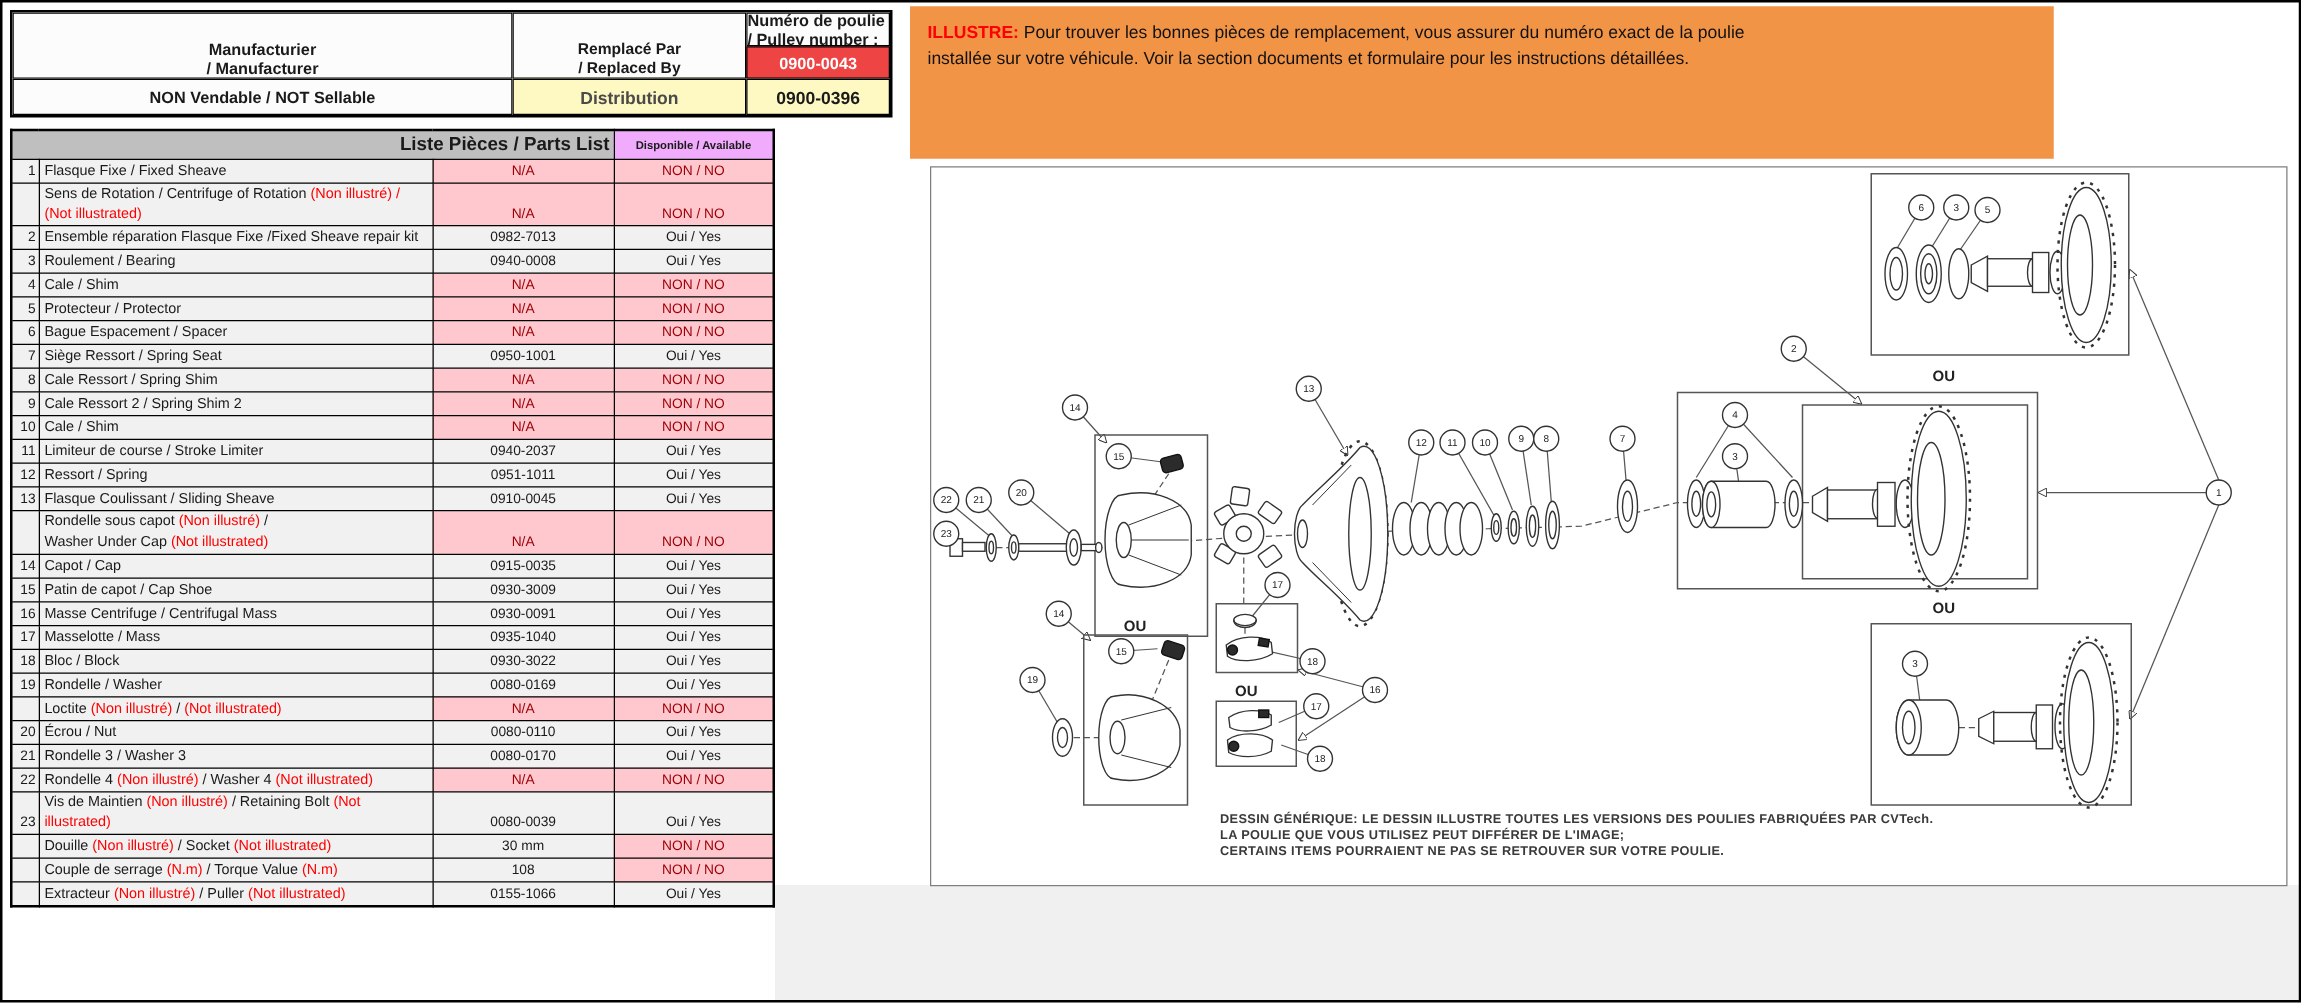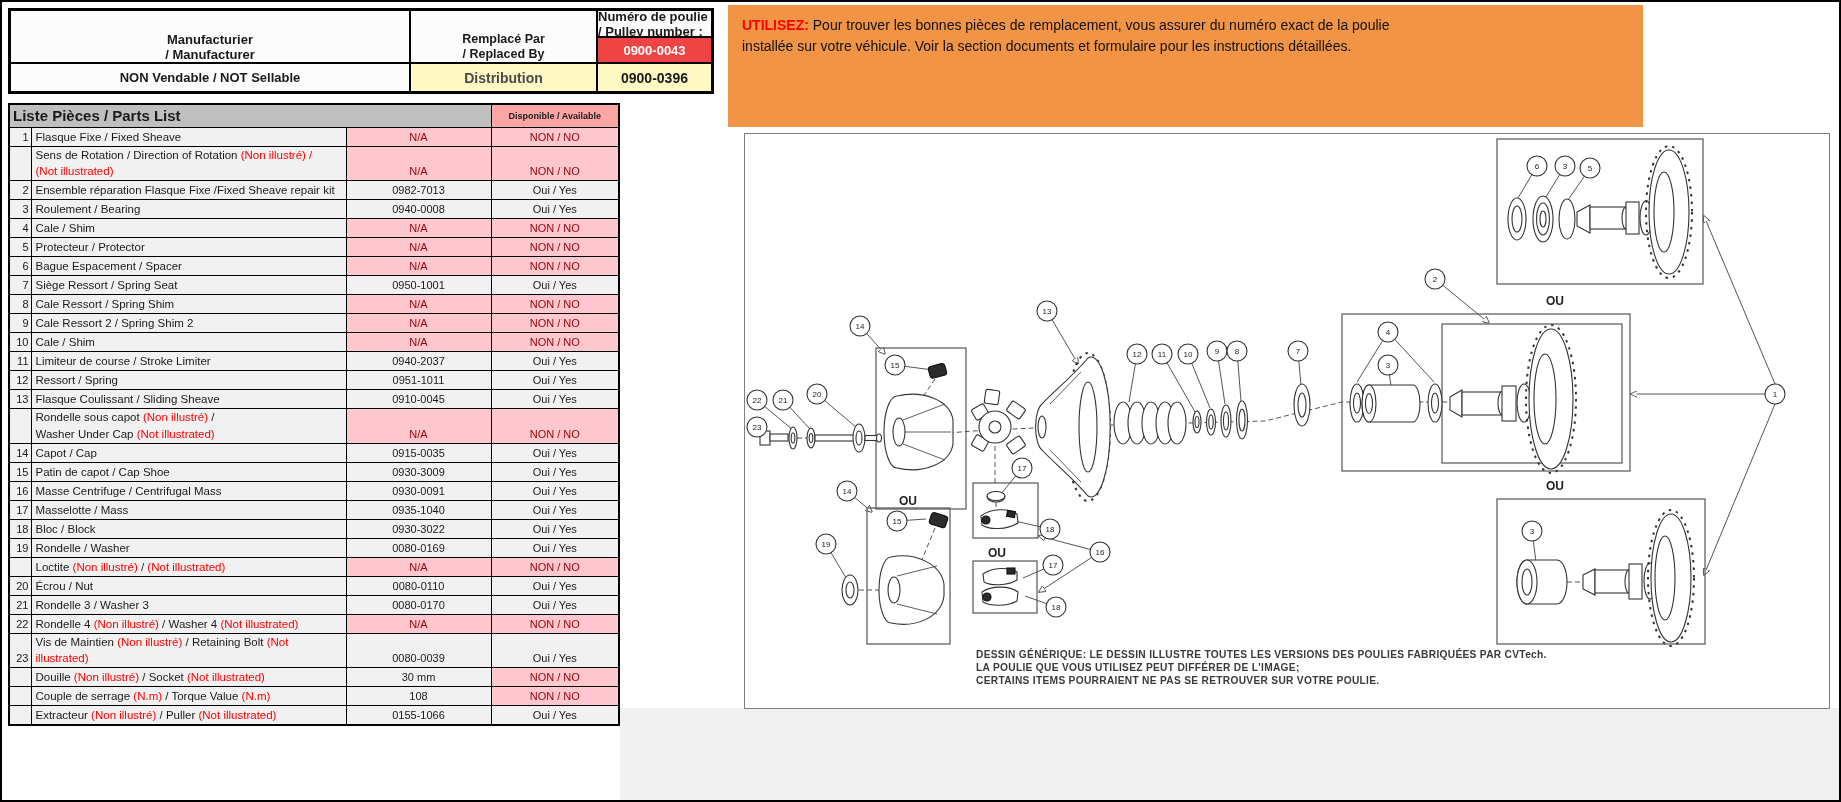--- a/index.html
+++ b/index.html
@@ -24,22 +24,22 @@
        box-sizing:border-box;padding:10px 14px;font-size:14px;line-height:21px;color:#111}
   .att p{margin:0;white-space:pre-wrap}
   .att p+p{margin-top:10px}
   .att .rl{color:#FF0000;font-weight:bold}
 
   
   .parts{position:absolute;left:8px;top:103px}
   table{border-collapse:collapse;table-layout:fixed;width:610px;border:2px solid #000;background:#F1F1F1}
   col.c-num{width:22px}col.c-desc{width:315px}col.c-part{width:145px}col.c-avail{width:128px}
   th,td{border:1px solid #000;padding:0 3px 1px 3px;vertical-align:bottom}
-  th.title{background:#BFBFBF;font-size:15px;font-weight:bold;text-align:left;height:21px;vertical-align:middle}
-  th.avh{background:#fca5a5;font-size:9px;font-weight:bold;text-align:center;vertical-align:middle}
+  th.title{background:#BFBFBF;font-size:15px;font-weight:bold;text-align:right;height:21px;vertical-align:middle}
+  th.avh{background:#f0abfc;font-size:9px;font-weight:bold;text-align:center;vertical-align:middle}
   td{height:17px;font-size:11.5px;line-height:16.2px}
   td.num{text-align:right;font-size:11px;padding-right:2px}
   td.desc{white-space:pre-wrap;padding-left:4px}
   td.part,td.avail{text-align:center;font-size:11px}
   td.pink{background:#FFC7CE;color:#9C0006}
   .red{color:#FF0000}
 
   
   .pane{position:absolute;left:744px;top:133px;width:1084px;height:574px;border:1px solid #7f7f7f;background:#fff}
   #diag path,#diag rect,#diag ellipse,#diag circle{fill:#fff;stroke:#333;stroke-width:1.1}
@@ -67,21 +67,21 @@
     <span>Remplacé Par</span>
     <span>/ Replaced By</span>
   </div>
   <div class="teal">0900-0043</div>
   <div>NON Vendable / NOT Sellable</div>
   <div class="lblue gtxt">Distribution</div>
   <div class="lblue">0900-0396</div>
 </div>
 
 <div class="att">
-  <p><span class="rl">UTILISEZ:</span><span> Pour trouver les bonnes pièces de remplacement, vous assurer du numéro exact de la poulie
+  <p><span class="rl">ILLUSTRE:</span><span> Pour trouver les bonnes pièces de remplacement, vous assurer du numéro exact de la poulie
 installée sur votre véhicule. Voir la section documents et formulaire pour les instructions détaillées.</span></p>
 </div>
 
 <div class="parts">
   <table>
     <colgroup>
         <col class="c-num">
         <col class="c-desc">
         <col class="c-part">
         <col class="c-avail">
@@ -94,21 +94,21 @@
     </thead>
     <tbody>
         <tr>
           <td class="num">1</td>
           <td class="desc"><span>Flasque Fixe / Fixed Sheave</span></td>
           <td class="part pink">N/A</td>
           <td class="avail pink">NON / NO</td>
         </tr>
         <tr>
           <td class="num"></td>
-          <td class="desc"><span>Sens de Rotation / Direction of Rotation </span><span class="red">(Non illustré) /</span><span>
+          <td class="desc"><span>Sens de Rotation / Centrifuge of Rotation </span><span class="red">(Non illustré) /</span><span>
 </span><span class="red">(Not illustrated)</span></td>
           <td class="part pink">N/A</td>
           <td class="avail pink">NON / NO</td>
         </tr>
         <tr>
           <td class="num">2</td>
           <td class="desc"><span>Ensemble réparation Flasque Fixe /Fixed Sheave repair kit</span></td>
           <td class="part">0982-7013</td>
           <td class="avail">Oui / Yes</td>
         </tr>

